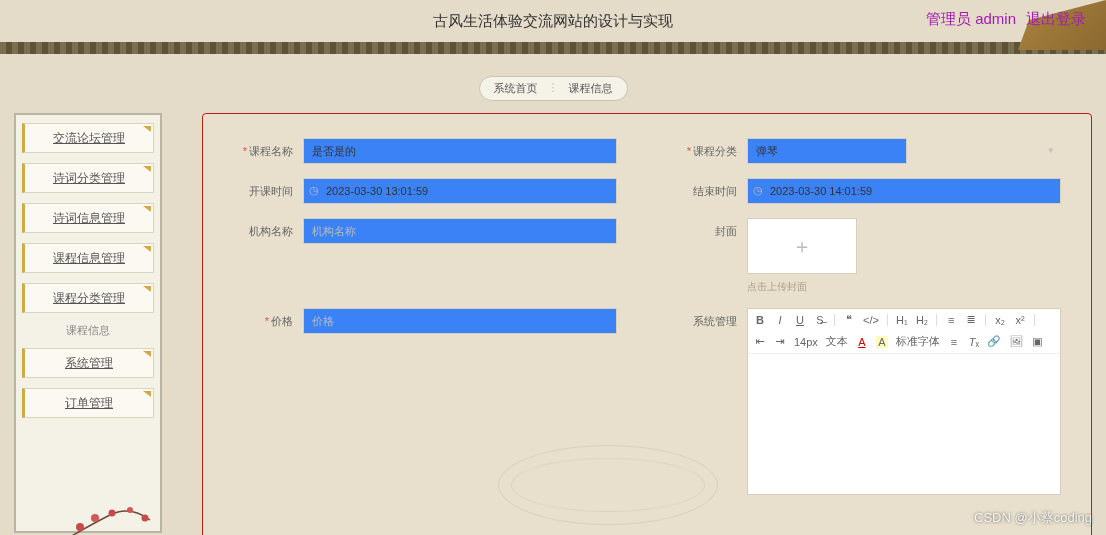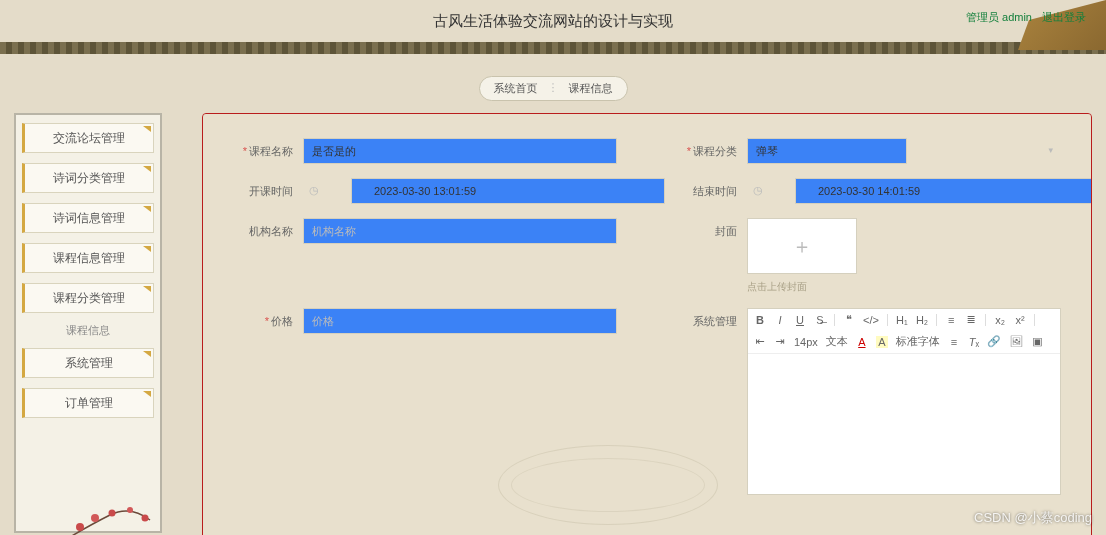--- a/index.html
+++ b/index.html
@@ -1,45 +1,45 @@
 <!DOCTYPE html>
 <html><head>
   <meta charset="utf-8">
   <style>
     * { margin: 0; padding: 0; box-sizing: border-box; font-family: "Microsoft YaHei", sans-serif; }
     body { width: 1106px; height: 535px; background: #e4dcc9; overflow: hidden; position: relative; }
     
     .header { height: 42px; display: flex; align-items: center; justify-content: center; position: relative; border-radius: 18px; }
     .header-title { font-size: 15px; color: #333; }
-    .header-right { position: absolute; right: 20px; top: 10px; font-size: 11px; color: #15803d; display: flex; gap: 10px; }
+    .header-right { position: absolute; right: 20px; top: 10px; font-size: 15px; color: #a21caf; display: flex; gap: 10px; }
     .header-right span { cursor: pointer; }
     .header-border { height: 12px; background: repeating-linear-gradient(90deg, #7a6f4f 0 6px, #5d5438 6px 12px); }
     .roof-deco { position: absolute; right: 0; top: 0; width: 110px; height: 50px; background: linear-gradient(135deg, #b08840, #8a6830); clip-path: polygon(20% 100%, 100% 100%, 100% 0, 30% 40%); }
     
     .tab-bar { display: flex; justify-content: center; margin-top: 22px; }
     .tab-pill { background: #f5f2e8; border: 1px solid #c9c3ad; border-radius: 14px; padding: 4px 14px; display: flex; gap: 10px; font-size: 11px; color: #555; }
     .tab-pill .divider { color: #bbb; }
     
     .container { display: flex; gap: 40px; padding: 0 14px; margin-top: 12px; }
     
     .sidebar { width: 148px; background: #f4f1e6; border: 2px solid #b8b4a6; padding: 8px 6px; height: 420px; overflow-y: auto; }
-    .sidebar-item { background: #fbf9f2; border: 1px solid #d9d4bd; border-left: 3px solid #d4a842; height: 30px; display: flex; align-items: center; justify-content: center; font-size: 12px; color: #555; margin-bottom: 10px; cursor: pointer; position: relative; }
+    .sidebar-item { background: #fbf9f2; border: 1px solid #d9d4bd; border-left: 3px solid #d4a842; height: 30px; display: flex; align-items: center; justify-content: center; font-size: 12px; color: #555; margin-bottom: 10px; cursor: pointer; position: relative; text-decoration: underline; }
     .sidebar-item .corner { position: absolute; right: 2px; top: 2px; width: 8px; height: 6px; background: #d4a842; clip-path: polygon(0 0, 100% 0, 100% 100%); }
     .sidebar-sub { text-align: center; font-size: 11px; color: #888; margin: 4px 0 10px; }
     
     .main-panel { flex: 1; background: rgba(235, 228, 208, 0.55); border: 1px solid #b91c1c; border-radius: 4px; padding: 24px 30px; height: 476px; overflow-y: auto; }
     .form-grid { display: grid; grid-template-columns: 1fr 1fr; gap: 14px 60px; }
     .form-row { display: flex; align-items: flex-start; gap: 10px; }
     .form-label { width: 60px; text-align: right; font-size: 11px; color: #666; padding-top: 6px; flex-shrink: 0; }
     .form-label .req { color: #d9534f; margin-right: 2px; }
     .form-input { flex: 1; height: 26px; background: #3b82f6; border: 1px solid #d5d0be; padding: 0 8px; font-size: 11px; color: #333; }
     .form-input::placeholder { color: #bbb; }
     .date-wrap { position: relative; flex: 1; }
     .date-wrap .clock { position: absolute; left: 6px; top: 6px; font-size: 11px; color: #bbb; }
-    .date-wrap input { padding-left: 22px; width: 100%; margin-left: 48px; }
+    .date-wrap input { padding-left: 22px; width: 100%; }
     .select-wrap { position: relative; flex: 1; }
     .select-wrap .chev { position: absolute; right: 8px; top: 7px; font-size: 9px; color: #bbb; }
     
     .upload-box { width: 110px; height: 56px; background: #fff; border: 1px solid #d5d0be; display: flex; align-items: center; justify-content: center; cursor: pointer; }
     .upload-box .plus { font-size: 20px; color: #bbb; font-weight: 200; }
     .upload-hint { font-size: 10px; color: #a89f86; margin-top: 6px; }
     
     .editor { flex: 1; background: #fff; border: 1px solid #d5d0be; }
     .editor-toolbar { border-bottom: 1px solid #eee; padding: 4px 6px; display: flex; flex-wrap: wrap; gap: 8px; align-items: center; font-size: 11px; color: #666; }
     .editor-toolbar .tb { cursor: pointer; min-width: 12px; text-align: center; }

